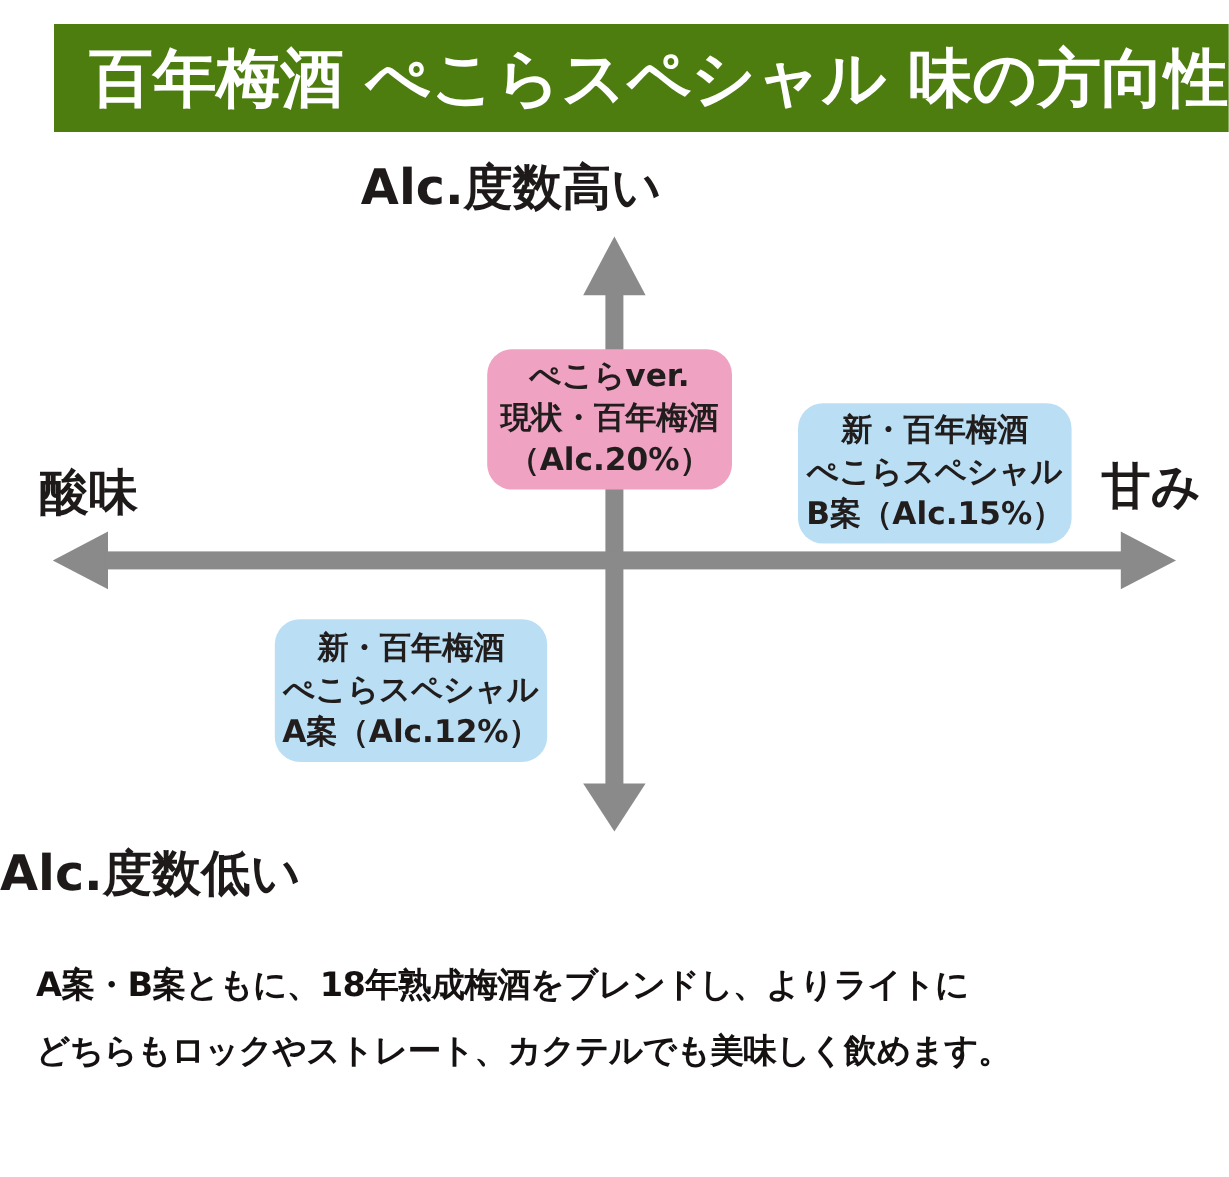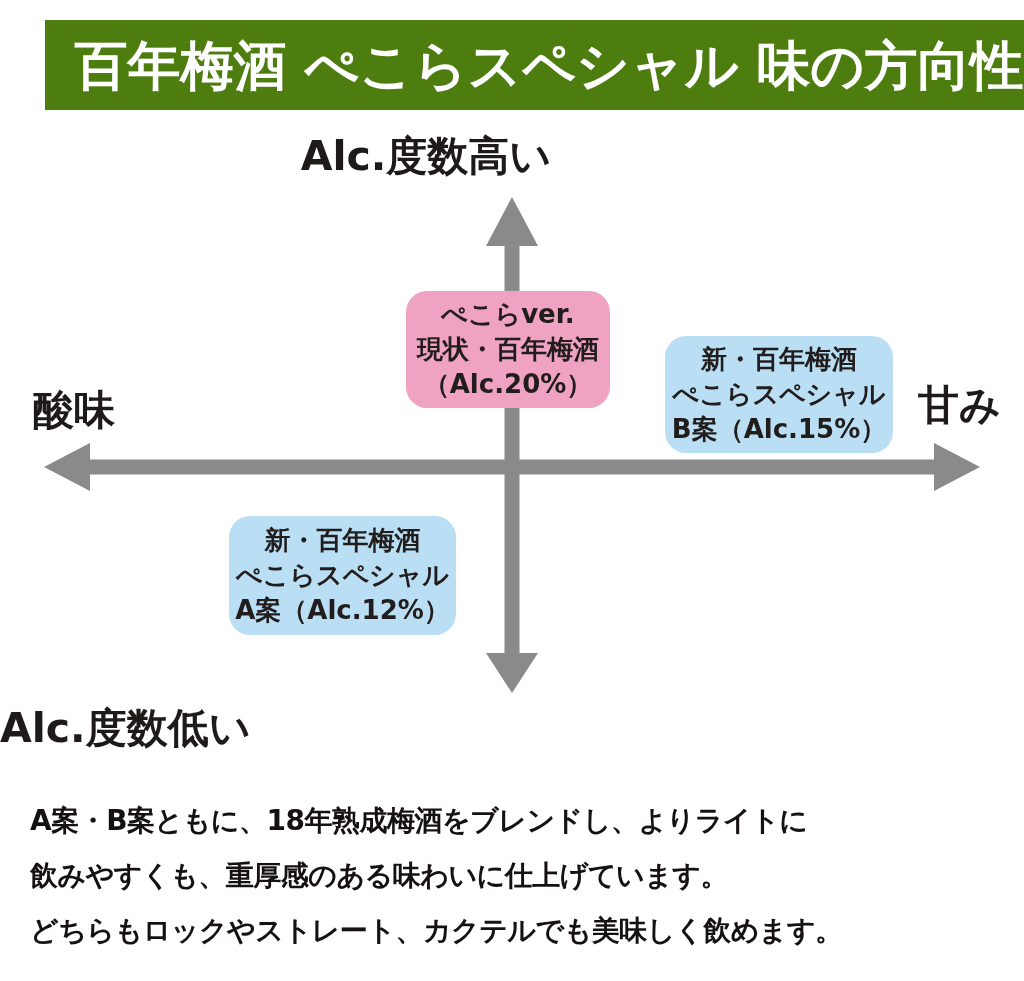--- a/index.html
+++ b/index.html
@@ -134,17 +134,16 @@
     <div class="node node-blue node-plan-a">
       <span class="node-line">新・百年梅酒</span>
       <span class="node-line">ぺこらスペシャル</span>
       <span class="node-line">A案（Alc.12%）</span>
     </div>
 
   </section>
 
   <p class="description">
     <span class="desc-line">A案・B案ともに、18年熟成梅酒をブレンドし、よりライトに</span>
-    <span class="desc-line">飲みやすくも、重厚感のある味わいに仕上げています。</span>
     <span class="desc-line">どちらもロックやストレート、カクテルでも美味しく飲めます。</span>
   </p>
 
 </div>
 
 </body></html>

